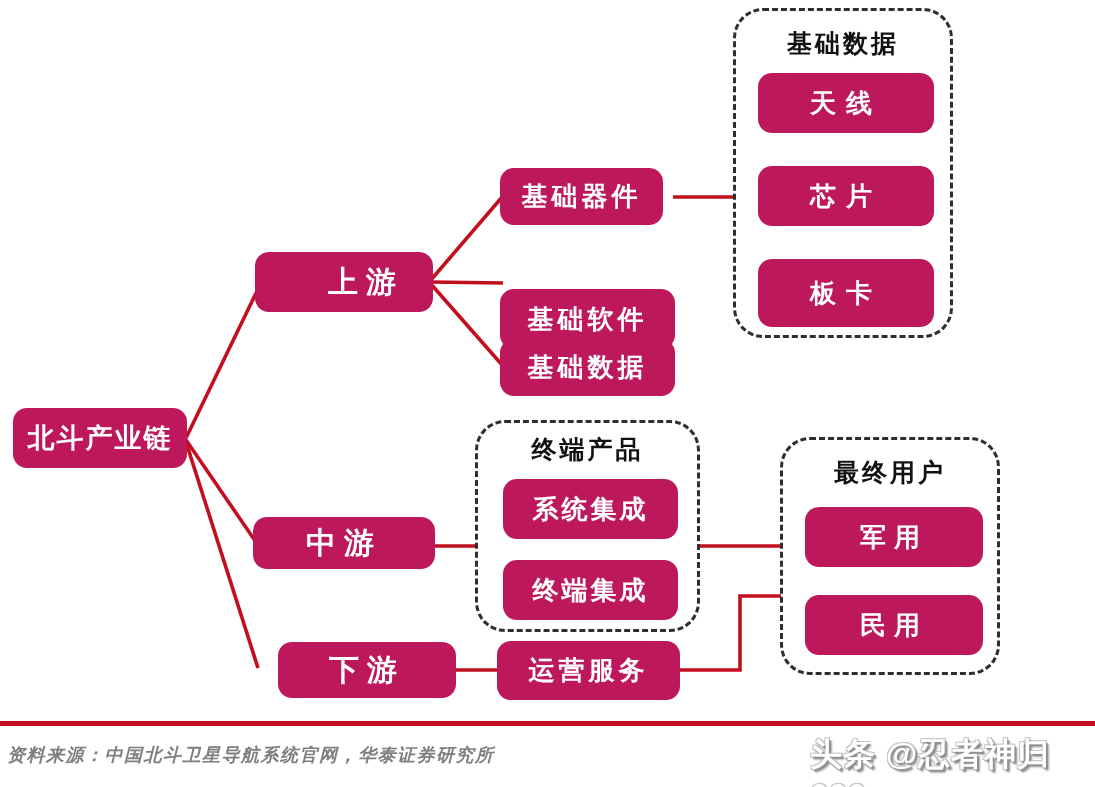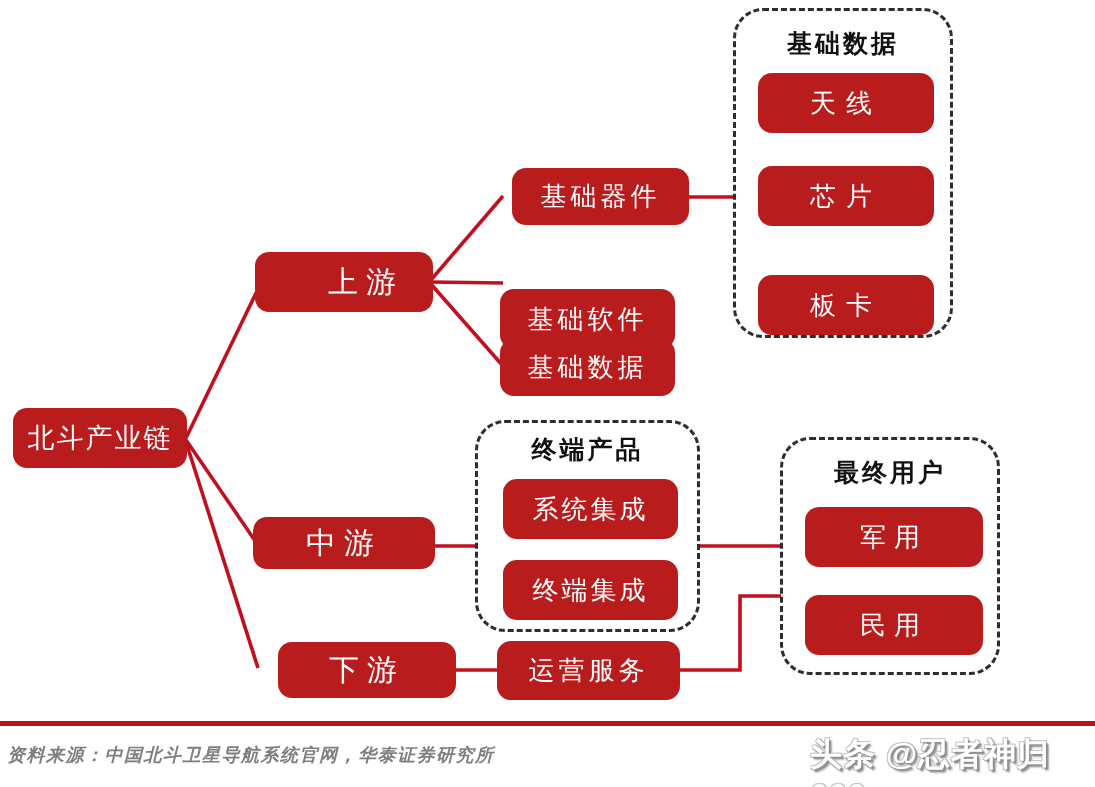--- a/index.html
+++ b/index.html
@@ -10,34 +10,34 @@
     width:1095px; height:787px;
     background:#ffffff;
     overflow:hidden;
   }
   svg.connectors {
     position:absolute; left:0; top:0; width:1095px; height:787px;
     pointer-events:none;
   }
   .node {
     position:absolute;
-    background:#b91c1c;
+    background:#be185d;
     color:#ffffff;
     border-radius:14px;
     display:flex; align-items:center; justify-content:center;
-    font-weight:normal;
+    font-weight:bold;
     font-family:"Liberation Serif", serif;
     letter-spacing:4px;
     text-align:center;
   }
   .node.root   { left:13px;  top:408px; width:174px; height:60px; font-size:27px; letter-spacing:2px; }
   .node.lvl-up   { left:255px; top:252px; width:178px; height:60px; font-size:30px; letter-spacing:8px;padding-left:44px; }
   .node.lvl-mid  { left:253px; top:517px; width:182px; height:52px; font-size:30px; letter-spacing:8px; }
   .node.lvl-down { left:255px; top:642px; width:178px; height:56px; font-size:30px; letter-spacing:8px;margin-left:23px; }
-  .node.base-1 { left:500px; top:168px; width:177px; height:57px; font-size:26px;margin-left:12px; }
+  .node.base-1 { left:500px; top:168px; width:163px; height:57px; font-size:26px; }
   .node.base-2 { left:500px; top:256px; width:175px; height:60px; font-size:26px;margin-top:33px; }
   .node.base-3 { left:500px; top:339px; width:175px; height:57px; font-size:26px; }
   .node.op-service { left:497px; top:641px; width:183px; height:59px; font-size:26px; }
 
   .group {
     position:absolute;
     border:3px dashed #2e2e2e;
     border-radius:30px;
   }
   .group.g-basic    { left:733px; top:8px;   width:220px; height:330px; }
@@ -52,21 +52,21 @@
     letter-spacing:3px;
     font-family:"Liberation Serif", serif;
   }
   .g-basic .group-title    { top:16px; }
   .g-terminal .group-title { top:10px; }
   .g-users .group-title    { top:16px; }
 
   .group .node { border-radius:14px; font-size:26px; }
   .g-basic .item-1 { left:22px; top:62px;  width:176px; height:60px; letter-spacing:10px; }
   .g-basic .item-2 { left:22px; top:155px; width:176px; height:60px; letter-spacing:10px; }
-  .g-basic .item-3 { left:22px; top:264px; width:176px; height:60px; letter-spacing:10px; }
+  .g-basic .item-3 { left:22px; top:248px; width:176px; height:68px; letter-spacing:10px; }
   .g-terminal .item-1 { left:25px; top:56px;  width:175px; height:60px; letter-spacing:3px; }
   .g-terminal .item-2 { left:25px; top:137px; width:175px; height:60px; letter-spacing:3px; }
   .g-users .item-1 { left:22px; top:67px;  width:178px; height:60px; letter-spacing:8px; }
   .g-users .item-2 { left:22px; top:155px; width:178px; height:60px; letter-spacing:8px; }
 
   .divider {
     position:absolute; left:0; top:721px;
     width:1095px; height:5px;
     background:#C20F1E;
   }

